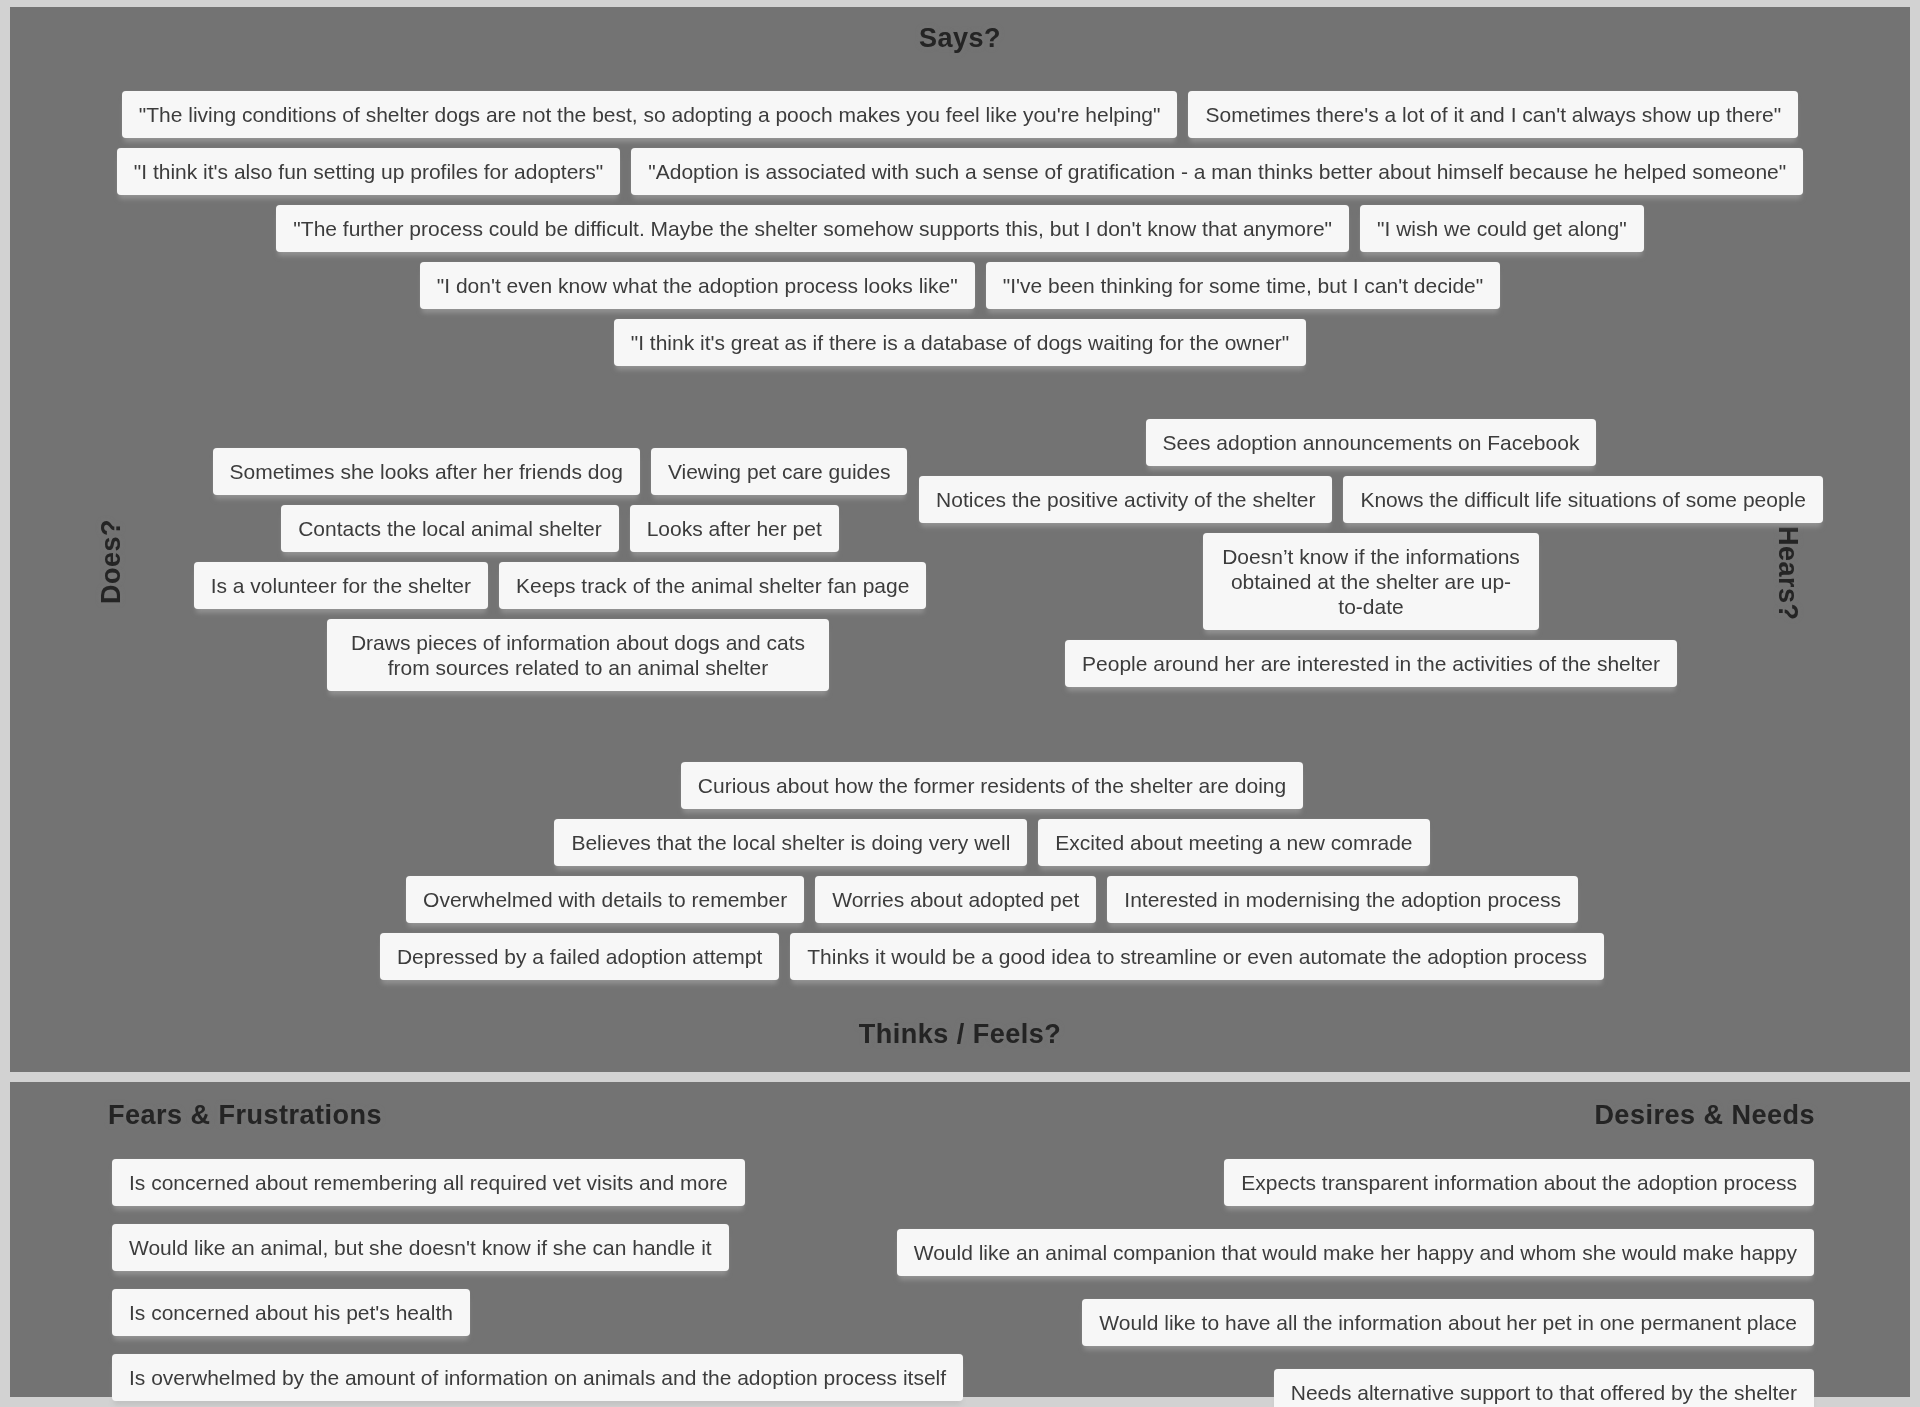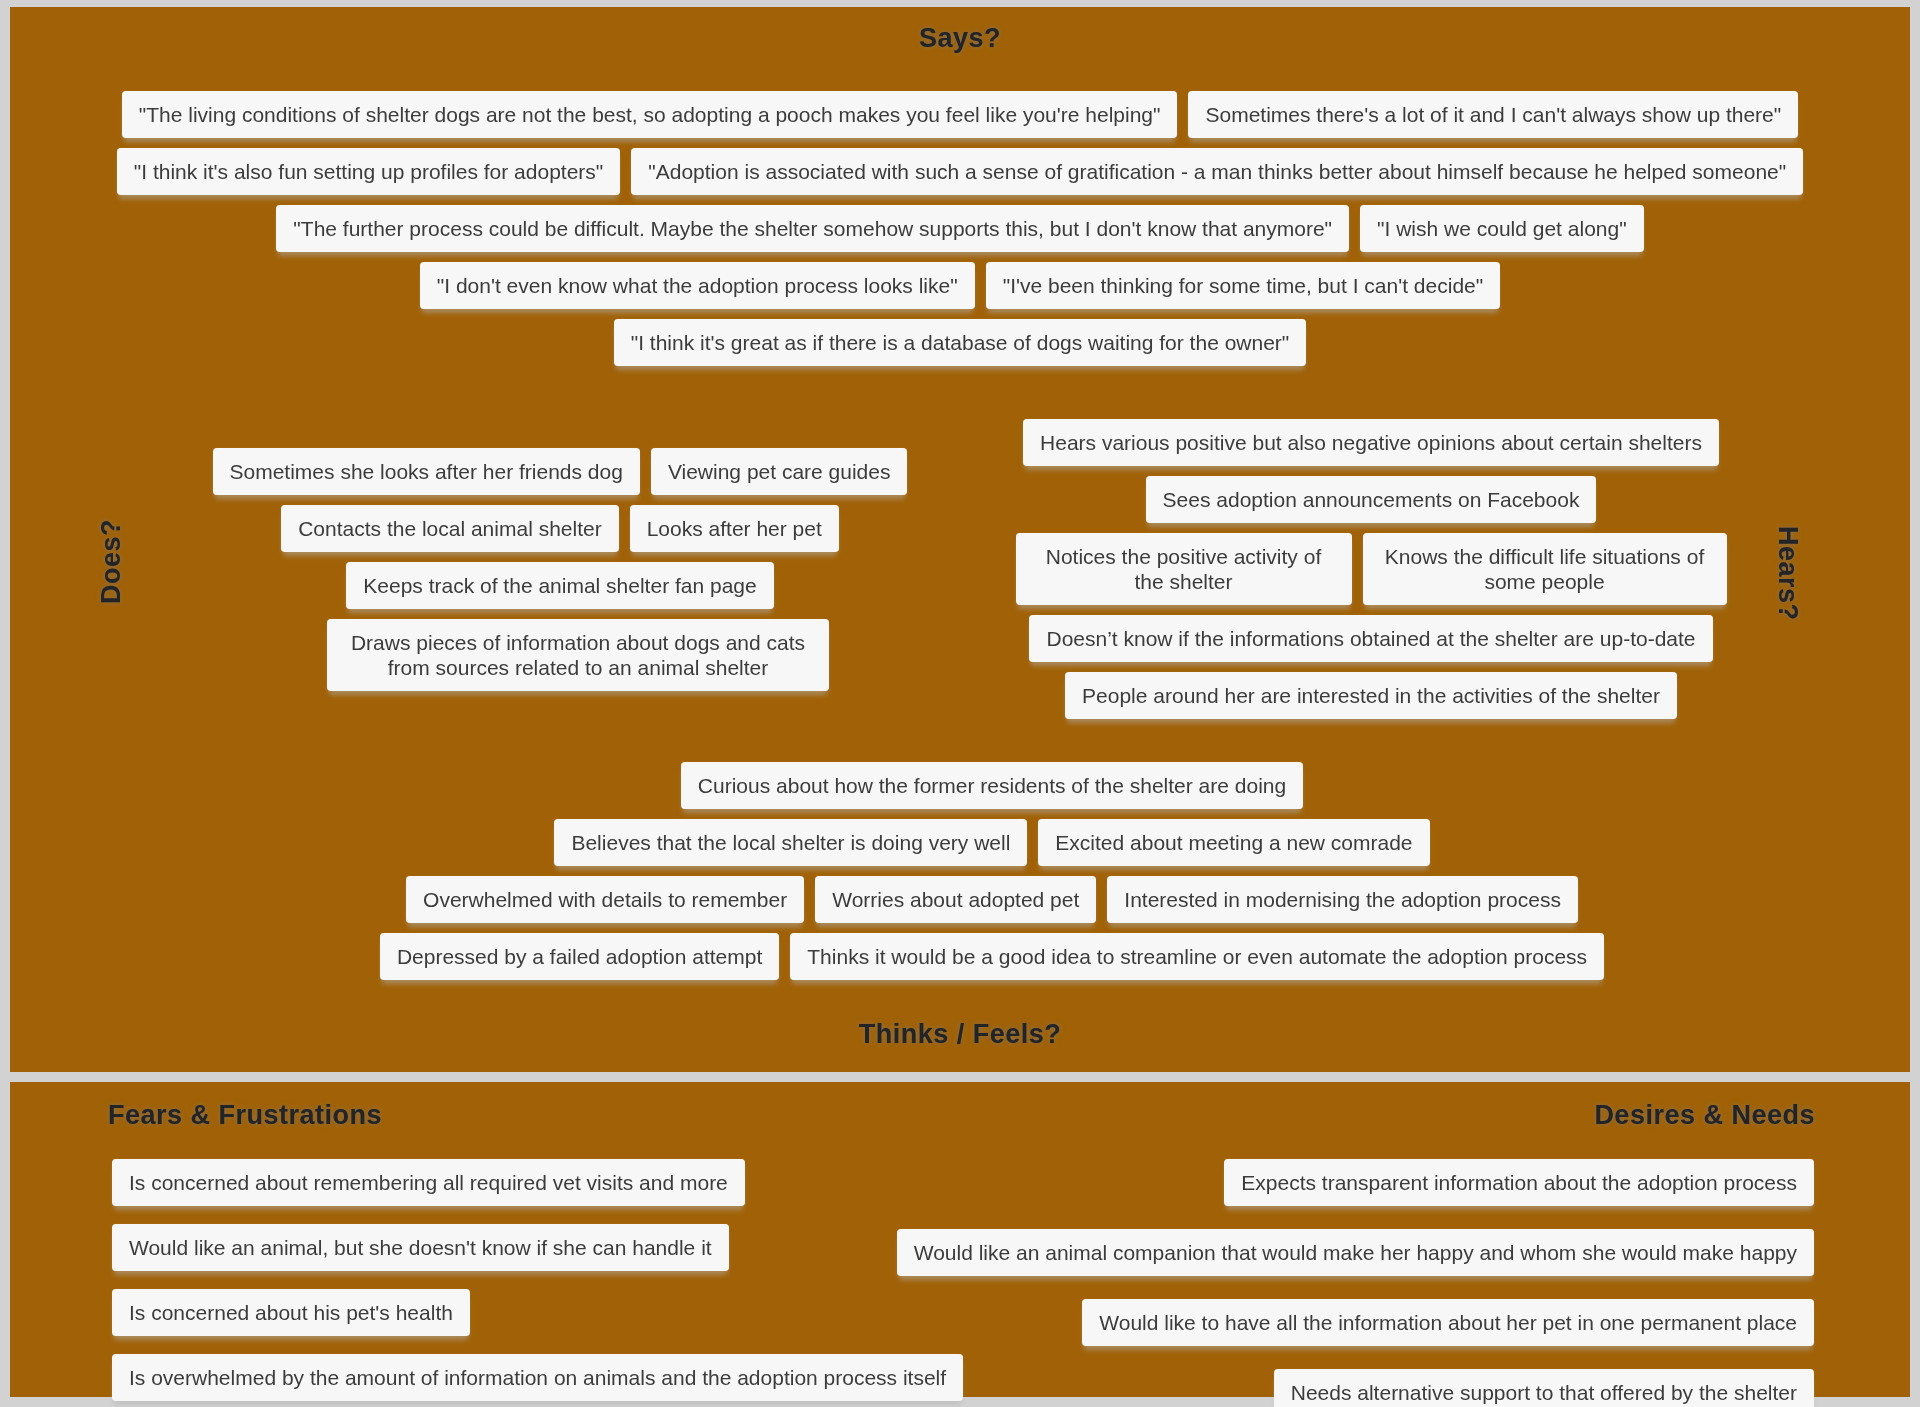--- a/index.html
+++ b/index.html
@@ -7,21 +7,21 @@
   body {
     width:1920px; height:1407px;
     background:#d2d2d2;
     font-family:"Liberation Sans","DejaVu Sans",sans-serif;
     overflow:hidden;
   }
   .screen { position:relative; width:1920px; height:1407px; }
 
   .panel {
     position:absolute; left:10px; width:1900px;
-    background:#a16207;
+    background:#737373;
   }
   #panel-top    { top:7px;  height:1065px; }
   #panel-bottom { top:1082px; height:315px; }
 
   .map-label {
     position:absolute;
     color:#242424;
     font-weight:bold;
     font-size:27px;
     letter-spacing:.5px;
@@ -102,31 +102,29 @@
     <div class="rows" id="does-rows">
         <div class="row">
           <div class="card">Sometimes she looks after her friends dog</div>
           <div class="card">Viewing pet care guides</div>
         </div>
         <div class="row">
           <div class="card">Contacts the local animal shelter</div>
           <div class="card">Looks after her pet</div>
         </div>
         <div class="row">
+          <div class="card">Is a volunteer for the shelter</div>
           <div class="card">Keeps track of the animal shelter fan page</div>
         </div>
         <div class="row">
           <div class="card">Draws pieces of information about dogs and cats from sources related to an animal shelter</div>
         </div>
       </div>
 
     <div class="rows" id="hears-rows">
-        <div class="row">
-          <div class="card">Hears various positive but also negative opinions about certain shelters</div>
-        </div>
         <div class="row">
           <div class="card">Sees adoption announcements on Facebook</div>
         </div>
         <div class="row">
           <div class="card">Notices the positive activity of the shelter</div>
           <div class="card">Knows the difficult life situations of some people</div>
         </div>
         <div class="row">
           <div class="card">Doesn’t know if the informations obtained at the shelter are up-to-date</div>
         </div>

